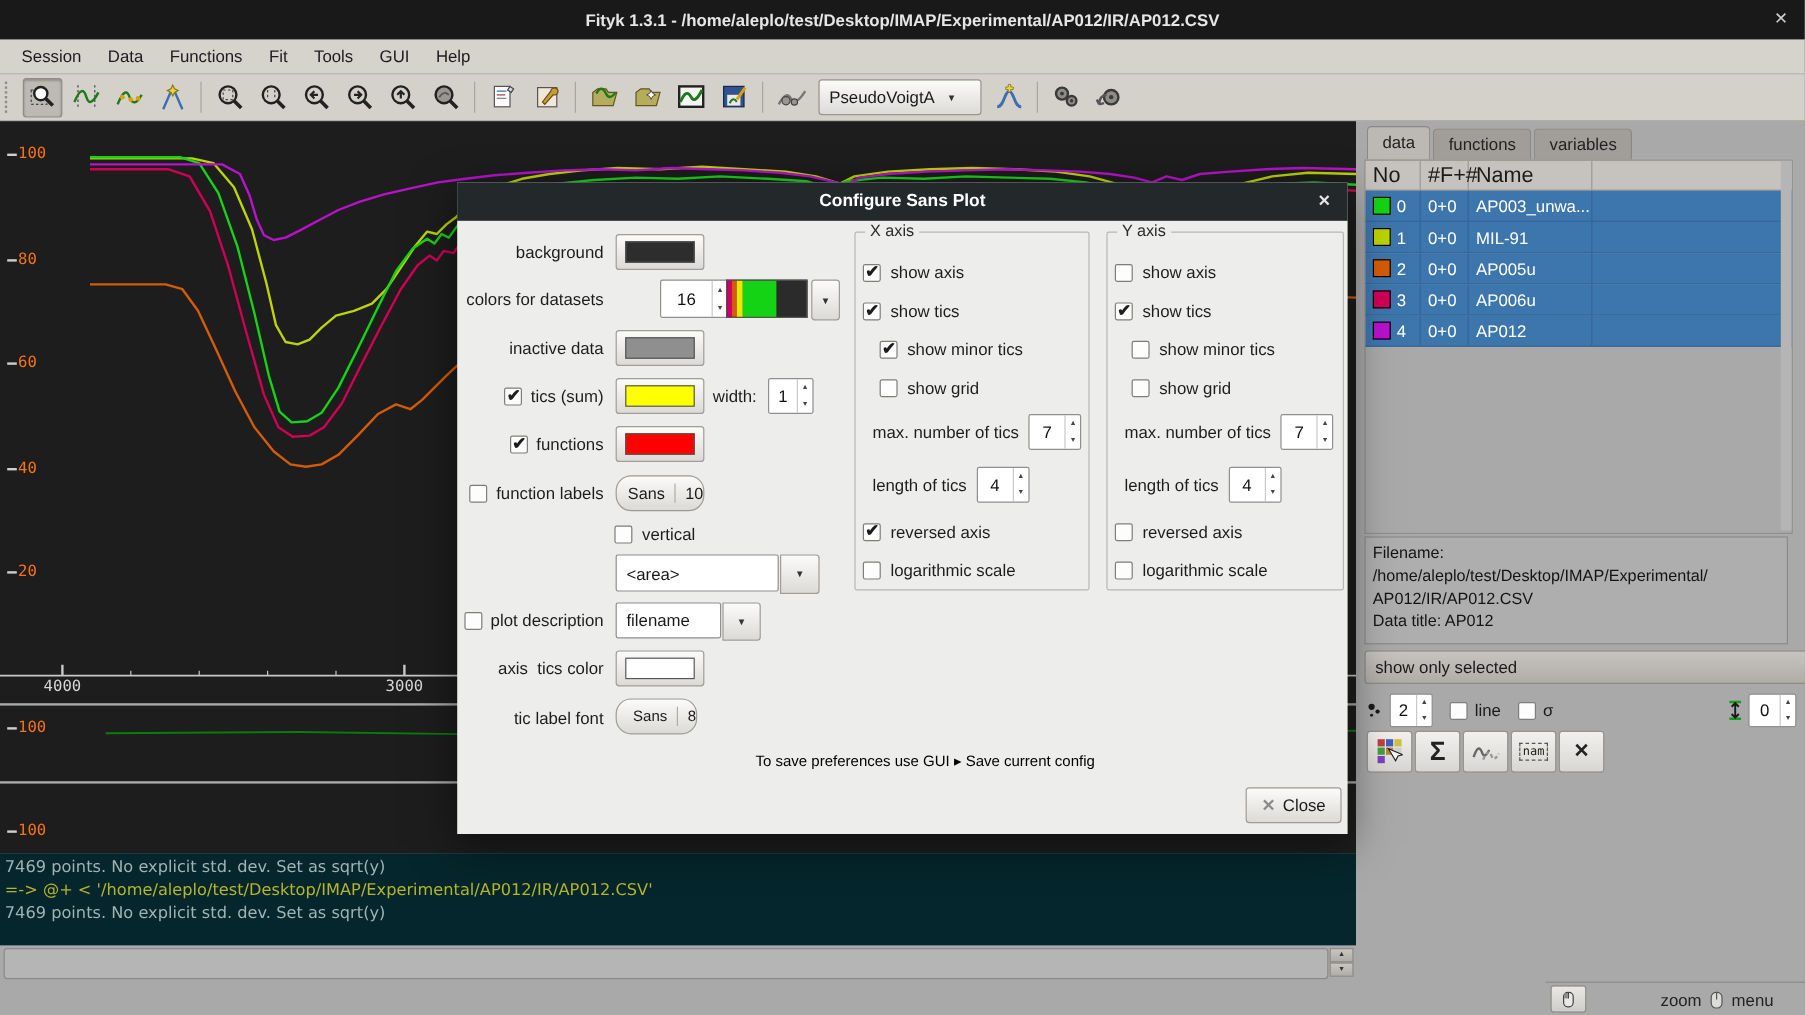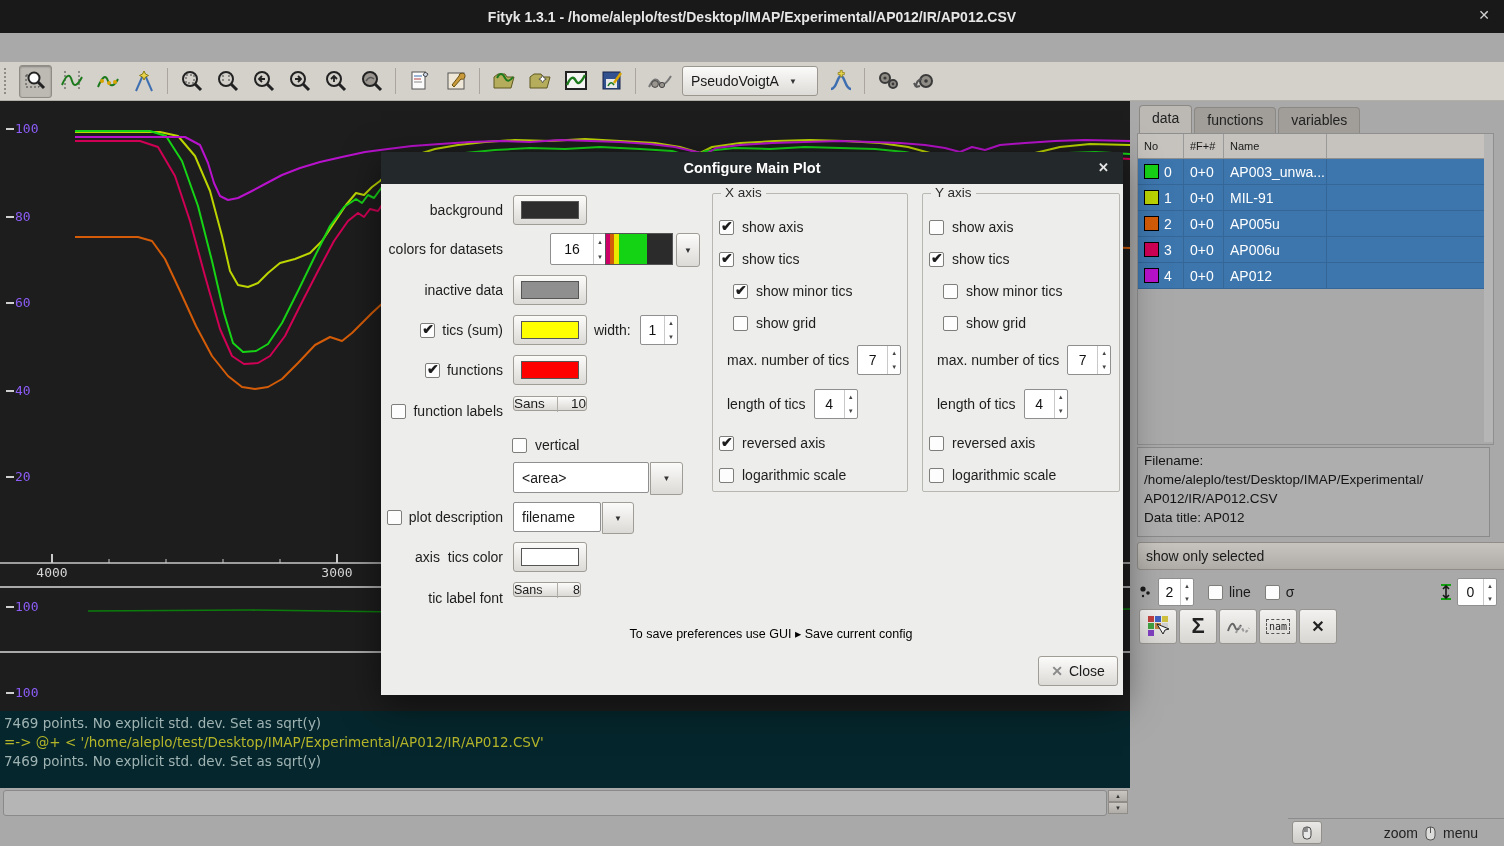--- a/index.html
+++ b/index.html
@@ -15,39 +15,39 @@
   
   .toolbar{left:0;top:62px;width:1504px;height:39px;background:#d4d0ca;border-bottom:1px solid #b2aea8;display:flex;align-items:center;padding-left:2px;box-sizing:border-box;gap:3px;}
   .grip{width:7px;height:26px;border-left:2px dotted #8f8b85;margin:0 3px 0 2px;}
   .tbtn{width:31px;height:31px;border:1px solid transparent;border-radius:3px;display:flex;align-items:center;justify-content:center;}
   .tbtn.active{background:#bdb9b3;border:1px solid #8f8b85;box-shadow:inset 0 1px 2px rgba(0,0,0,.3);}
   .tsep{width:1px;height:26px;background:#aaa69f;margin:0 4px;}
   .combo{background:linear-gradient(#fbfbfa,#dddbd7);border:1px solid #9b978f;border-radius:3px;height:28px;display:flex;align-items:center;padding:0 8px;gap:10px;}
   .combo .arr{font-size:8px;color:#333;}
   
   .plot{left:0;top:101px;width:1130px;height:485px;background:#1d1d1d;overflow:hidden;}
-  .ytick{position:absolute;left:6px;color:#8b5cf6;font-family:"DejaVu Sans Mono",monospace;font-size:13px;display:flex;align-items:center;}
+  .ytick{position:absolute;left:6px;color:#f97316;font-family:"DejaVu Sans Mono",monospace;font-size:13px;display:flex;align-items:center;}
   .ytick::before{content:"";display:inline-block;width:8px;height:2px;background:#cfcfcf;margin-right:1px;}
   .xtick{position:absolute;top:464px;transform:translateX(-50%);color:#d6d6d6;font-family:"DejaVu Sans Mono",monospace;font-size:13px;}
   .auxplot{left:0;width:1130px;background:#1d1d1d;overflow:hidden;}
   
   .console{left:0;top:711px;width:1130px;height:77px;background:#05262c;font-family:"DejaVu Sans",sans-serif;font-size:13.5px;padding:3px 0 0 4px;box-sizing:border-box;line-height:19px;}
   .conscroll{position:absolute;right:2px;top:722px;width:10px;height:60px;background:#9c9c9c;border-radius:4px;}
   .conscroll .thumb{position:absolute;left:1px;top:18px;width:8px;height:38px;background:#6d6d6d;border-radius:4px;}
   .inputrow{left:0;top:788px;width:1130px;height:30px;background:#a9a9a9;}
   .cmdinput{position:absolute;left:3px;top:2px;width:1102px;height:24px;background:#b5b5b5;border:1px solid #8a8a8a;border-radius:3px;}
   .inspin{position:absolute;right:2px;top:2px;width:20px;height:24px;display:flex;flex-direction:column;}
   .inspin span{flex:1;background:linear-gradient(#c9c6c1,#b0ada8);border:1px solid #908d88;font-size:6px;color:#333;display:flex;align-items:center;justify-content:center;}
   
   .rpanel{left:1135px;top:101px;width:369px;height:717px;background:#a9a9a9;}
   .tabs{position:absolute;left:4px;top:5px;display:flex;align-items:flex-end;height:27px;}
   .tab{padding:4px 12px 5px;border:1px solid #8c8984;border-bottom:none;border-radius:4px 4px 0 0;background:#a19e99;margin-right:2px;color:#222;}
   .tab.active{background:#bcb9b4;padding-bottom:7px;}
   .dtable{position:absolute;left:2px;top:32px;width:355px;height:310px;background:#a9a9a9;border:1px solid #8f8f8f;}
-  .thead{display:flex;height:24px;background:#c6c3be;border-bottom:1px solid #8f8f8f;align-items:center;font-size:11px;}
+  .thead{display:flex;height:24px;background:#c6c3be;border-bottom:1px solid #8f8f8f;align-items:center;font-size:18px;}
   .thead div{padding-left:6px;box-sizing:border-box;border-right:1px solid #9a9a9a;height:100%;display:flex;align-items:center;}
   .trow{display:flex;height:25px;background:#3d76ad;color:#fff;align-items:center;border-bottom:1px solid #346698;}
   .trow div{padding-left:6px;box-sizing:border-box;height:100%;display:flex;align-items:center;border-right:1px solid #346698;}
   .c1{width:46px;}.c2{width:40px;}.c3{width:103px;}
   .swatch13{width:13px;height:13px;border:1px solid #000;margin-right:5px;flex:none;}
   .tscroll{position:absolute;right:0px;top:0px;width:9px;height:308px;background:#b5b5b5;}
   .infobox{position:absolute;left:2px;top:346px;width:353px;height:90px;background:#aeaeae;border:1px solid #8a8a8a;padding:3px 6px;box-sizing:border-box;font-size:13.5px;line-height:19px;color:#141414;}
   .filterdd{position:absolute;left:2px;top:441px;width:417px;height:28px;background:linear-gradient(#c7c4bf,#b0ada8);border:1px solid #908d88;border-radius:3px;display:flex;align-items:center;padding:0 8px;box-sizing:border-box;justify-content:space-between;}
   .spin{background:#fff;border:1px solid #8f8f8f;border-radius:2px;display:flex;height:28px;box-sizing:border-box;}
   .spin .v{flex:1;display:flex;align-items:center;justify-content:center;font-size:14px;color:#111;}
@@ -61,38 +61,47 @@
   .sbbtn{width:28px;height:21px;background:linear-gradient(#e9e8e6,#cfcdc9);border:1px solid #939089;border-radius:3px;display:flex;align-items:center;justify-content:center;}
   
   .dialog{left:381px;top:152px;width:742px;height:543px;background:#ededeb;box-shadow:0 10px 34px rgba(0,0,0,.5);}
   .dtitle{height:32px;background:#23282b;color:#fff;font-weight:bold;display:flex;align-items:center;justify-content:center;position:relative;font-size:14.5px;}
   .dtitle .x{position:absolute;right:14px;top:8px;font-weight:bold;color:#e6e6e6;font-size:13px;}
   .lbl{color:#1d1d1d;font-size:14px;white-space:pre;}
   .rowr{position:absolute;left:0;width:122px;display:flex;justify-content:flex-end;align-items:center;gap:7px;}
   .btn{background:linear-gradient(#fbfbfa,#dcdad6);border:1px solid #a09c96;border-radius:3px;box-sizing:border-box;}
   .colorbtn{width:74px;height:30px;display:flex;align-items:center;justify-content:center;}
   .colorbtn .sw{width:56px;height:16px;border:1px solid #555;}
-  .fontbtn{width:74px;height:15px;display:flex;align-items:center;justify-content:space-between;gap:0;font-size:13.5px;}
+  .fontbtn{width:74px;height:30px;display:flex;align-items:center;justify-content:flex-end;gap:0;font-size:13.5px;border-radius:13px;}
   .fontbtn .d{width:1px;height:16px;background:#b0aca6;margin:0 8px;}
   .gb{position:absolute;border:1px solid #b9b7b2;border-radius:2px;}
   .gb .legend{position:absolute;left:8px;top:-9px;background:#ededeb;padding:0 4px;font-size:13.5px;color:#2b2b2b;}
   .gbrow{position:absolute;display:flex;align-items:center;gap:8px;font-size:14px;color:#1d1d1d;}
   .whitefield{background:#fff;border:1px solid #8f8f8f;border-radius:2px;display:flex;align-items:center;padding:0 8px;box-sizing:border-box;font-size:14px;}
   .arrbtn{background:linear-gradient(#fbfbfa,#dcdad6);border:1px solid #a09c96;border-radius:0 3px 3px 0;display:flex;align-items:center;justify-content:center;font-size:8px;color:#333;}
 </style>
 </head>
 <body>
 
 <div class="window">
 
   <div class="abs titlebar">
     <span>Fityk 1.3.1 - /home/aleplo/test/Desktop/IMAP/Experimental/AP012/IR/AP012.CSV</span>
     <span class="close">✕</span>
   </div>
 
+  <div class="abs menubar">
+    <span class="mi">Session</span>
+    <span class="mi">Data</span>
+    <span class="mi">Functions</span>
+    <span class="mi">Fit</span>
+    <span class="mi">Tools</span>
+    <span class="mi">GUI</span>
+    <span class="mi">Help</span>
+  </div>
 
   <div class="abs toolbar">
     <div class="grip"></div>
     <div class="tbtn active">
         <svg width="24" height="24">
           <rect x="2" y="6" width="13" height="12" fill="none" stroke="#444" stroke-dasharray="2,2"></rect>
           <circle cx="10" cy="9" r="5.5" fill="#fdfdfd" stroke="#222" stroke-width="2"></circle>
           <line x1="14" y1="13" x2="20" y2="19" stroke="#222" stroke-width="3"></line>
         </svg>
       </div>
@@ -461,21 +470,21 @@
       <svg width="13" height="16">
           <rect x="2" y="2" width="9" height="13" rx="4" fill="#dcdcda" stroke="#555"></rect>
           <line x1="6.5" y1="2" x2="6.5" y2="8" stroke="#555"></line>
         </svg>
       <span style="margin-right:26px;">menu</span>
     </div>
   </div>
 
   <div class="abs dialog">
     <div class="dtitle">
-      <span>Configure Main Plot</span>
+      <span>Configure Sans Plot</span>
       <span class="x">✕</span>
     </div>
 
     <div class="abs rowr" style="top:50px;">
         <span class="lbl">background</span>
       </div>
     <div class="abs btn colorbtn" style="left:132px;top:43px;">
         <span class="sw" style="background: rgb(45, 45, 45);"></span>
       </div>
 

